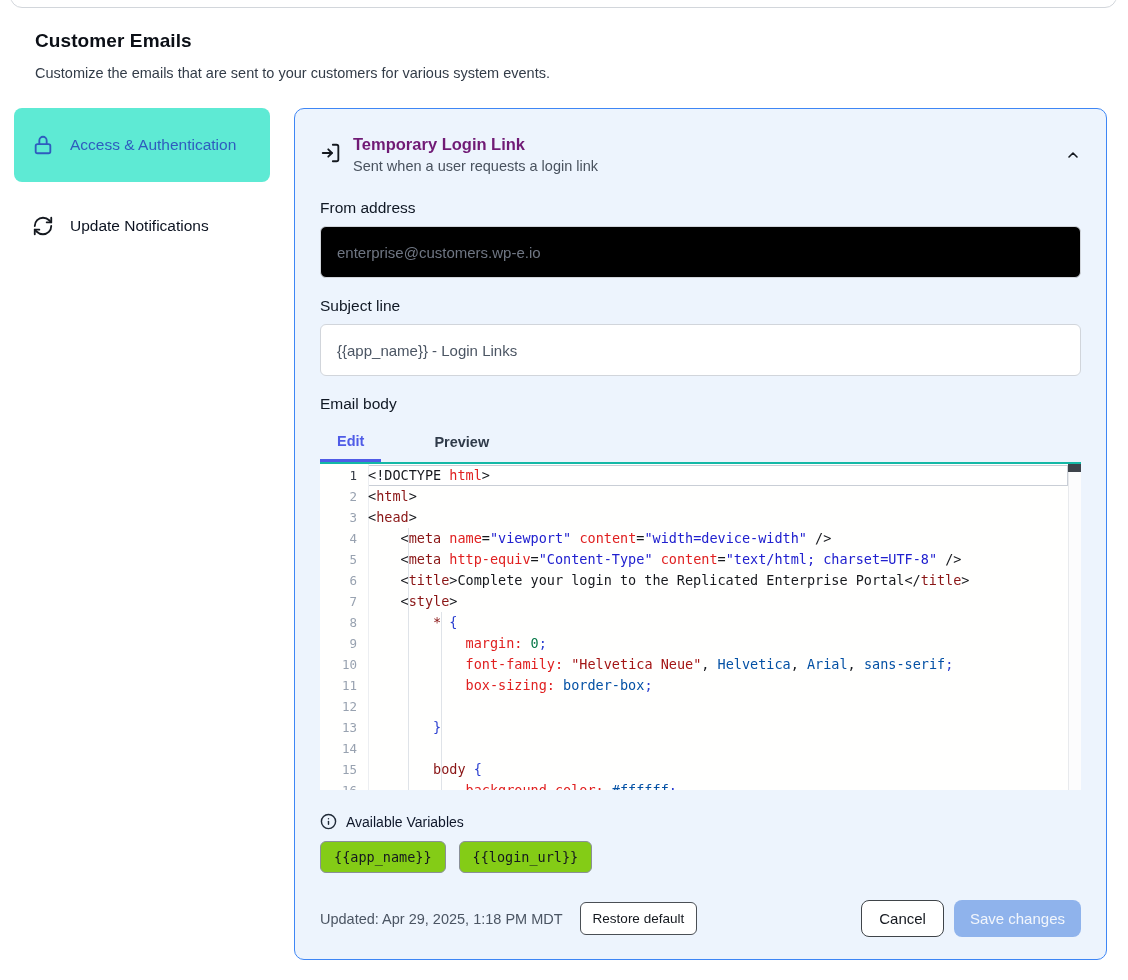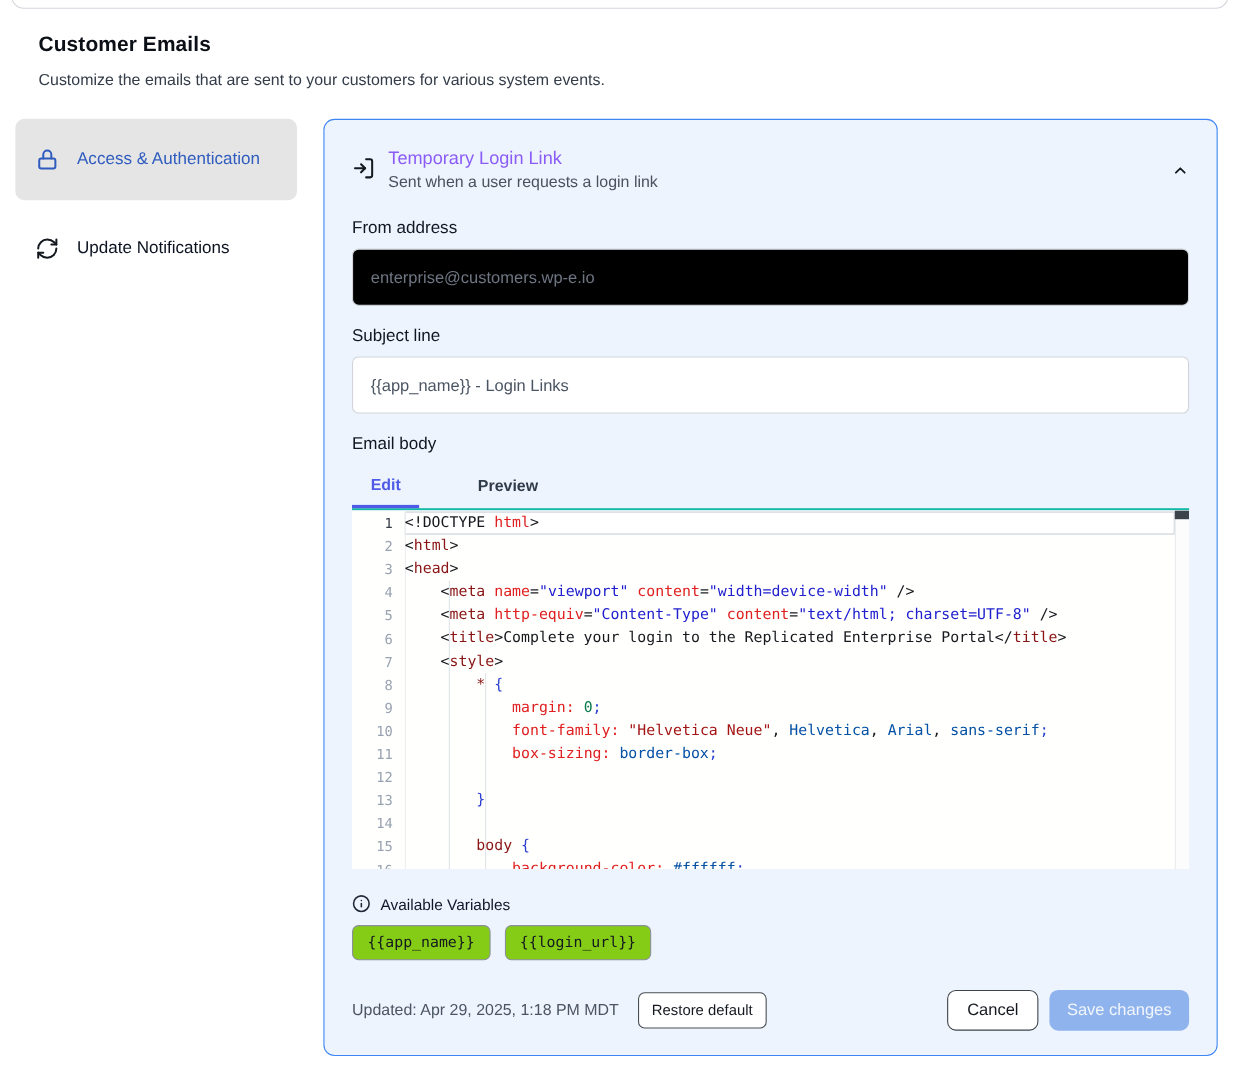--- a/index.html
+++ b/index.html
@@ -14,33 +14,33 @@
   .page-title { font-size:19px; font-weight:700; color:#0b0f16; letter-spacing:.1px; }
   .page-subtitle { margin-top:13px; font-size:14.5px; color:#333c48; }
 
   .content-row { display:flex; align-items:flex-start; margin-top:27px; padding:0 21px 0 14px; }
 
   
   .sidebar { width:256px; flex:0 0 256px; }
   .side-item { display:flex; align-items:center; border-radius:8px; padding:13px 14px 13px 17px; cursor:pointer; }
   .side-item .ic { width:24px; flex:0 0 24px; display:flex; align-items:center; justify-content:center; }
   .side-item .lbl { margin-left:15px; font-size:15.5px; font-weight:500; line-height:1.55; }
-  .side-item.active { background:#e5e5e5; min-height:74px; }
+  .side-item.active { background:#5eead4; min-height:74px; }
   .side-item.active .lbl { color:#2f5cbe; }
   .side-item.plain { margin-top:19px; }
   .side-item.plain .lbl { color:#0b1220; }
 
   
   .panel { flex:1; margin-left:24px; background:#edf4fd; border:1px solid #3e86f5; border-radius:10px;
     padding:26px 25px 22px 25px; min-height:848px; }
 
   .panel-header { display:flex; align-items:flex-start; margin-bottom:25px; }
   .panel-header .ic { width:24px; margin-top:7px; }
   .panel-header .ht { margin-left:9px; }
-  .panel-title { font-size:16.5px; font-weight:400; color:#8b5cf6; }
+  .panel-title { font-size:16.5px; font-weight:700; color:#701a75; }
   .panel-subtitle { margin-top:4px; font-size:14.5px; color:#49525e; }
   .collapse-btn { margin-left:auto; margin-top:10px; background:none; border:none; cursor:pointer; height:20px; }
 
   .field-label { display:block; font-size:15.5px; color:#0f1723; margin-bottom:9px; }
   .text-input { width:100%; height:52px; border:1px solid #d1d5db; border-radius:6px; padding:0 16px;
     font-family:"Liberation Sans", sans-serif; font-size:15px; color:#4b5563; background:#fff; margin-bottom:19px; }
   .text-input.disabled { background:#000000; color:#6f7683; }
 
   
   .tabs { display:flex; margin-top:6px; border-bottom:2px solid #14b8a6;gap:36px; }

